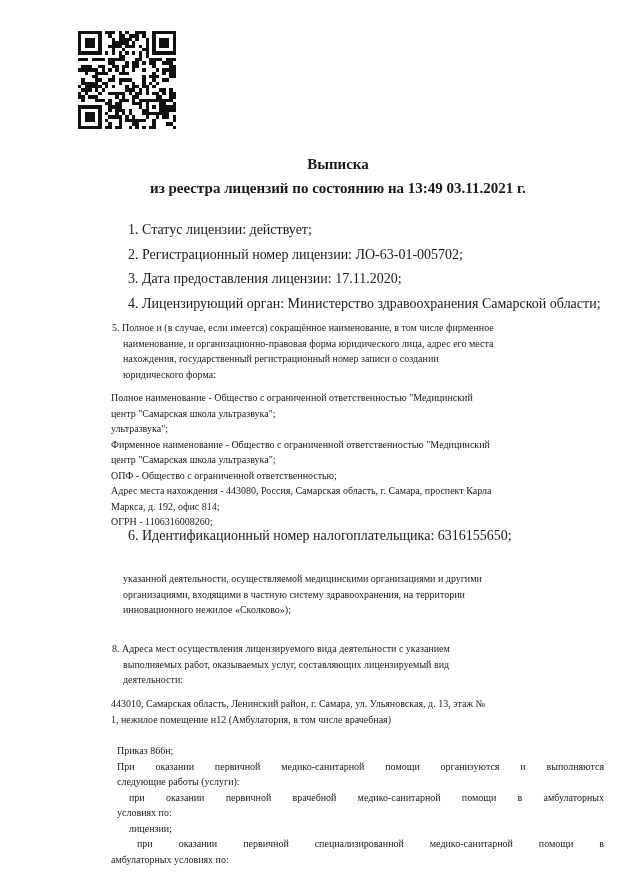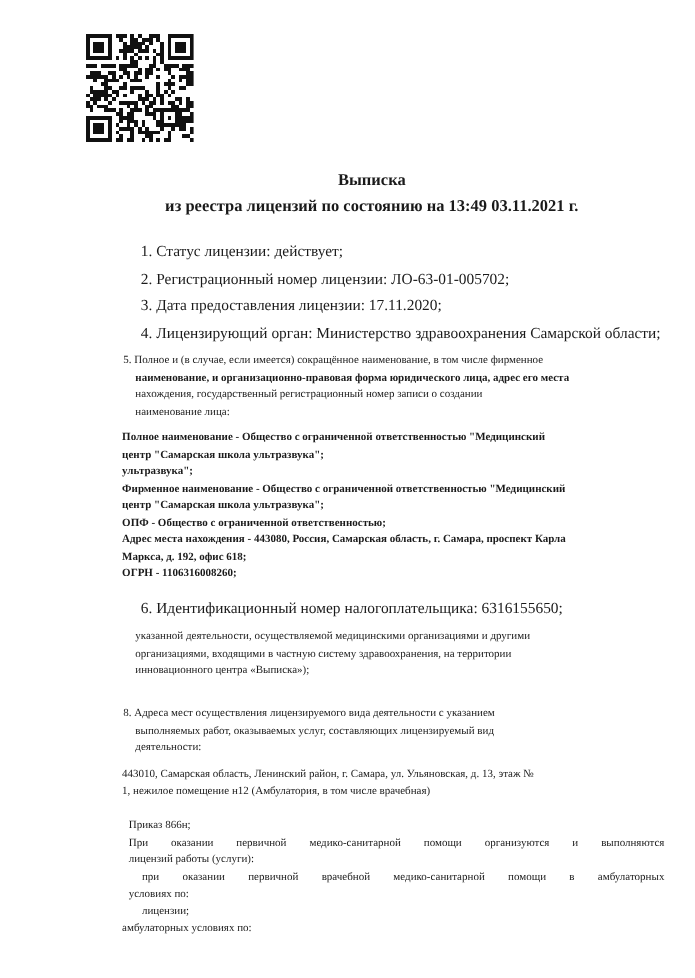--- a/index.html
+++ b/index.html
@@ -17,21 +17,21 @@
     }
     #t1 { top: 156px; left: 22px; }
     #t2 { top: 180px; left: 22px; }
     .p {
       position: absolute; left: 112px; width: 500px;
       font-size: 14px; line-height: 15.5px; margin-left: 16px;
     }
     .block { position: absolute; left: 112px; width: 500px; font-size: 10px; line-height: 15.5px; }
     .line { display: block; }
     .just { text-align: justify; text-align-last: justify; }
-    .ind1 { padding-left: 6px; font-weight: bold; }
+    .ind1 { padding-left: 6px; }
   </style>
 </head>
 <body>
 
 <svg id="qr" viewBox="0 0 29 29" shape-rendering="crispEdges">
   <rect x="0" y="0" width="29" height="29" fill="#fff"></rect>
   <g id="qr-cells" fill="#111">
       <rect x="0" y="0" width="1" height="1"></rect>
       <rect x="1" y="0" width="1" height="1"></rect>
       <rect x="2" y="0" width="1" height="1"></rect>
@@ -462,55 +462,56 @@
 
 <div class="p" style="top:222px">1. Статус лицензии: действует;</div>
 <div class="p" style="top:247px">2. Регистрационный номер лицензии: ЛО-63-01-005702;</div>
 <div class="p" style="top:271px">3. Дата предоставления лицензии: 17.11.2020;</div>
 <div class="p" style="top:296px">4. Лицензирующий орган: Министерство здравоохранения Самарской области;</div>
 
 <div class="block" style="top:320px; left:112px; width:500px;">
   <span class="line">5. Полное и (в случае, если имеется) сокращённое наименование, в том числе фирменное</span>
   <span class="line ind1" style="padding-left:11px">наименование, и организационно-правовая форма юридического лица, адрес его места</span>
   <span class="line" style="padding-left:11px">нахождения, государственный регистрационный номер записи о создании</span>
-  <span class="line" style="padding-left:11px">наименование лица:</span>
+  <span class="line" style="padding-left:11px">юридического форма:</span>
 </div>
 
-<div class="block" style="top:390px; left:111px;font-weight:bold;">
+<div class="block" style="top:390px; left:111px;">
   <span class="line">Полное наименование - Общество с ограниченной ответственностью "Медицинский</span>
   <span class="line">центр "Самарская школа ультразвука";</span>
   <span class="line">ультразвука";</span>
   <span class="line">Фирменное наименование - Общество с ограниченной ответственностью "Медицинский</span>
   <span class="line">центр "Самарская школа ультразвука";</span>
   <span class="line">ОПФ - Общество с ограниченной ответственностью;</span>
   <span class="line">Адрес места нахождения - 443080, Россия, Самарская область, г. Самара, проспект Карла</span>
-  <span class="line">Маркса, д. 192, офис 618;</span>
+  <span class="line">Маркса, д. 192, офис 814;</span>
   <span class="line">ОГРН - 1106316008260;</span>
 </div>
 
-<div class="p" style="top:546px">6. Идентификационный номер налогоплательщика: 6316155650;</div>
+<div class="p" style="top:528px">6. Идентификационный номер налогоплательщика: 6316155650;</div>
 
 <div class="block" style="top:571px;">
   <span class="line" style="padding-left:11px">указанной деятельности, осуществляемой медицинскими организациями и другими</span>
   <span class="line" style="padding-left:11px">организациями, входящими в частную систему здравоохранения, на территории</span>
-  <span class="line" style="padding-left:11px">инновационного центра «Выписка»);</span>
+  <span class="line" style="padding-left:11px">инновационного нежилое «Сколково»);</span>
 </div>
 
 <div class="block" style="top:641px;">
   <span class="line">8. Адреса мест осуществления лицензируемого вида деятельности с указанием</span>
   <span class="line" style="padding-left:11px">выполняемых работ, оказываемых услуг, составляющих лицензируемый вид</span>
   <span class="line" style="padding-left:11px">деятельности:</span>
 </div>
 
 <div class="block" style="top:696px; left:111px; width:505px;">
   <span class="line">443010, Самарская область, Ленинский район, г. Самара, ул. Ульяновская, д. 13, этаж №</span>
   <span class="line">1, нежилое помещение н12 (Амбулатория, в том числе врачебная)</span>
 </div>
 
 <div class="block" style="top:743px; left:111px; width:493px;">
   <span class="line" style="padding-left:6px">Приказ 866н;</span>
   <span class="line just" style="padding-left:6px">При оказании первичной медико-санитарной помощи организуются и выполняются</span>
-  <span class="line" style="padding-left:6px">лицензий работы (услуги):</span>
+  <span class="line" style="padding-left:6px">следующие работы (услуги):</span>
   <span class="line just" style="padding-left:18px">при оказании первичной врачебной медико-санитарной помощи в амбулаторных</span>
   <span class="line" style="padding-left:6px">условиях по:</span>
   <span class="line" style="padding-left:18px">лицензии;</span>
+  <span class="line just" style="padding-left:26px">при оказании первичной специализированной медико-санитарной помощи в</span>
   <span class="line">амбулаторных условиях по:</span>
 </div>
 
 </body></html>

